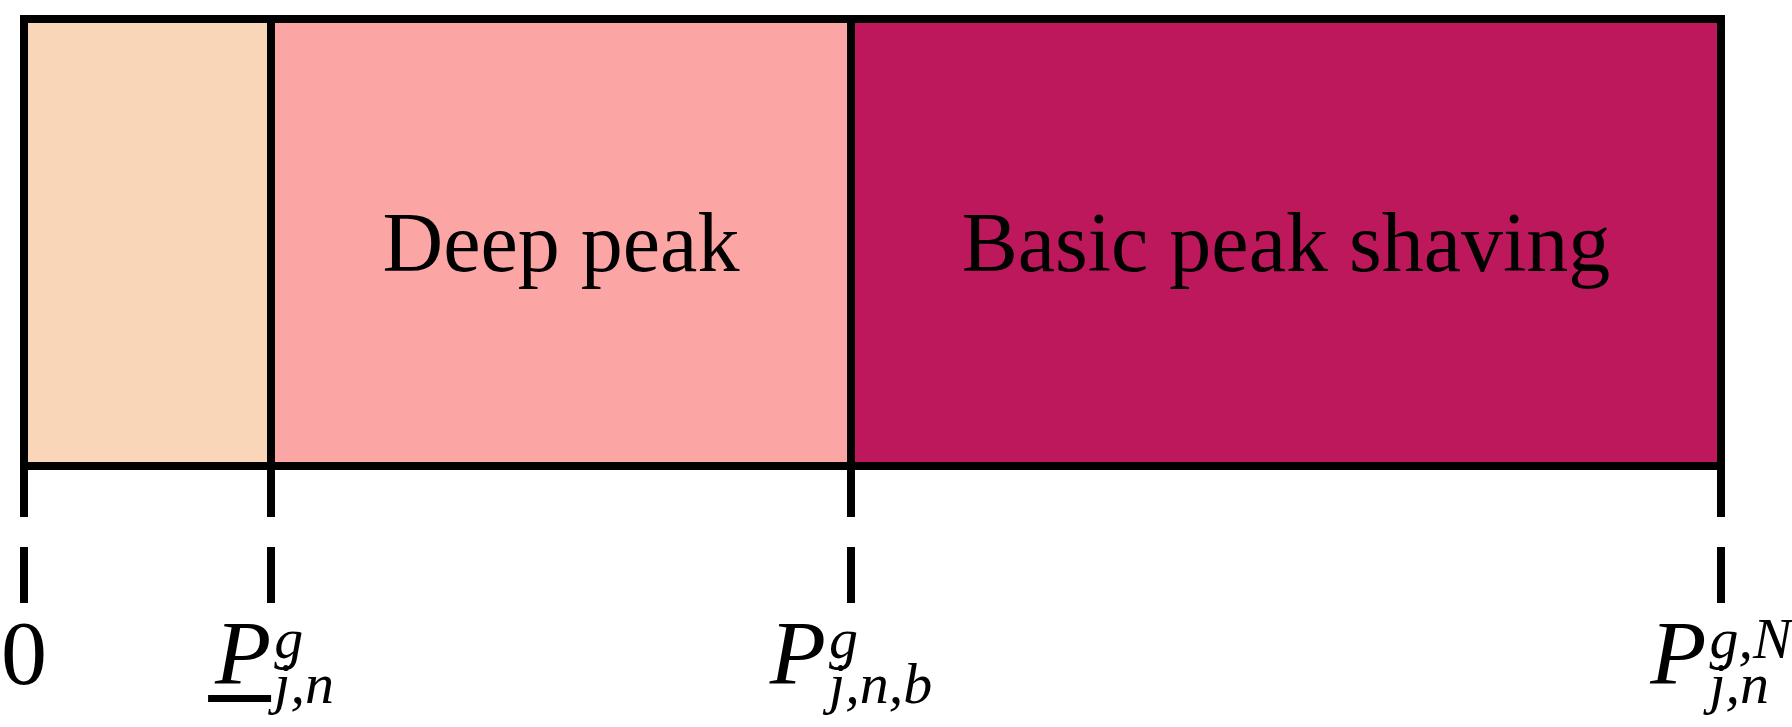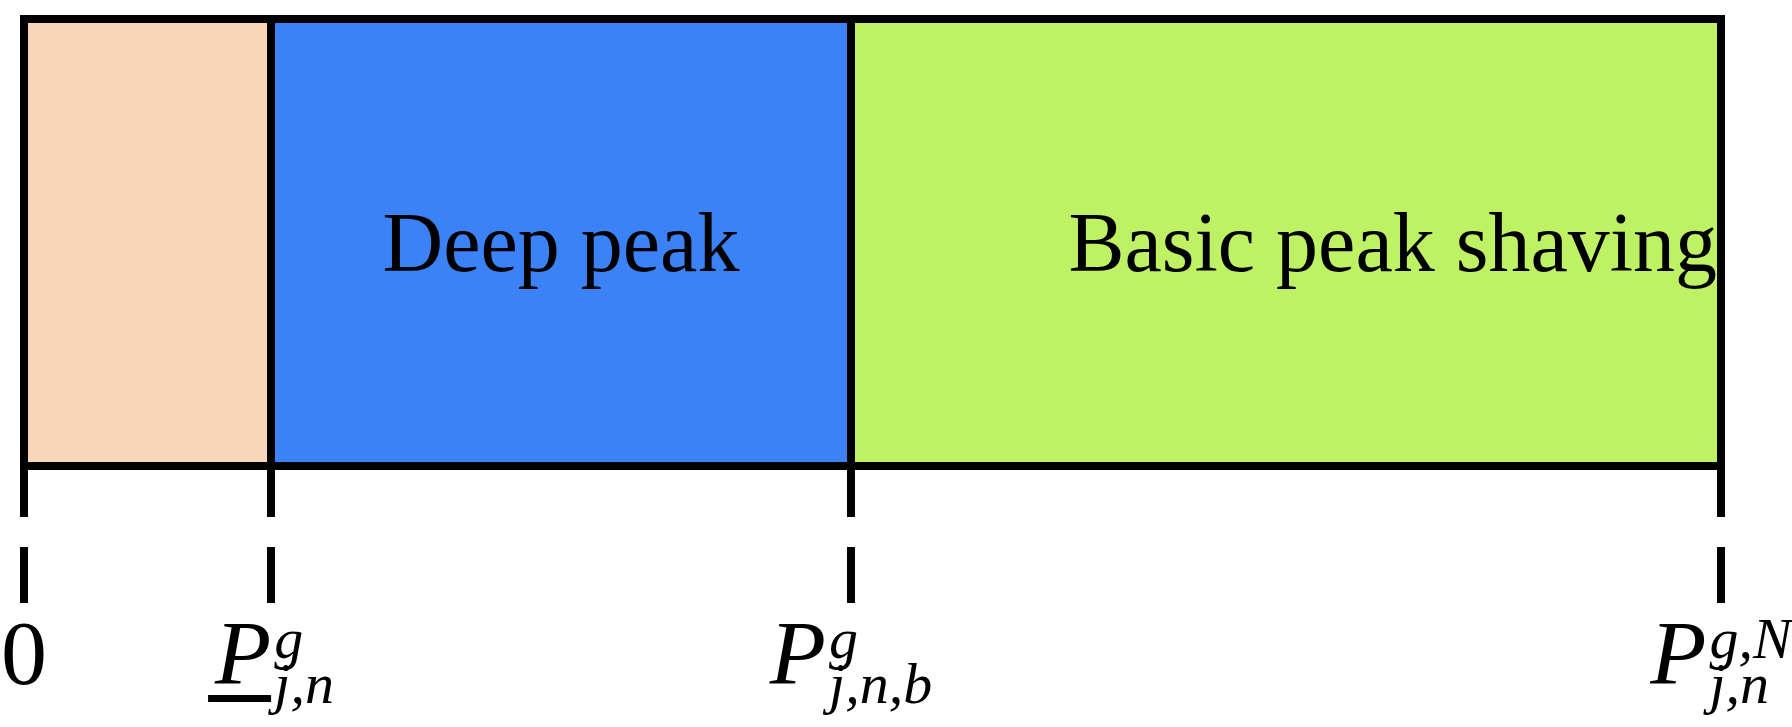--- a/index.html
+++ b/index.html
@@ -30,22 +30,22 @@
     background: #fff;
   }
   .segment {
     box-sizing: border-box;
     height: 100%;
     display: flex;
     align-items: center;
     justify-content: center;
   }
   .seg1 { width: 247px; border-right: 8px solid #000; background: #FAD6B9; }
-  .seg2 { width: 580px; border-right: 8px solid #000; background: #3b82f6; }
-  .seg3 { flex: 1; background: #bef264; justify-content: flex-end; }
+  .seg2 { width: 580px; border-right: 8px solid #000; background: #fca5a5; }
+  .seg3 { flex: 1; background: #be185d; }
 
   .region-label {
     text-align: center;
     font-size: 84px;
     line-height: 100px;
     color: #000;
   }
   .region-label .line { display: block; }
 
   

